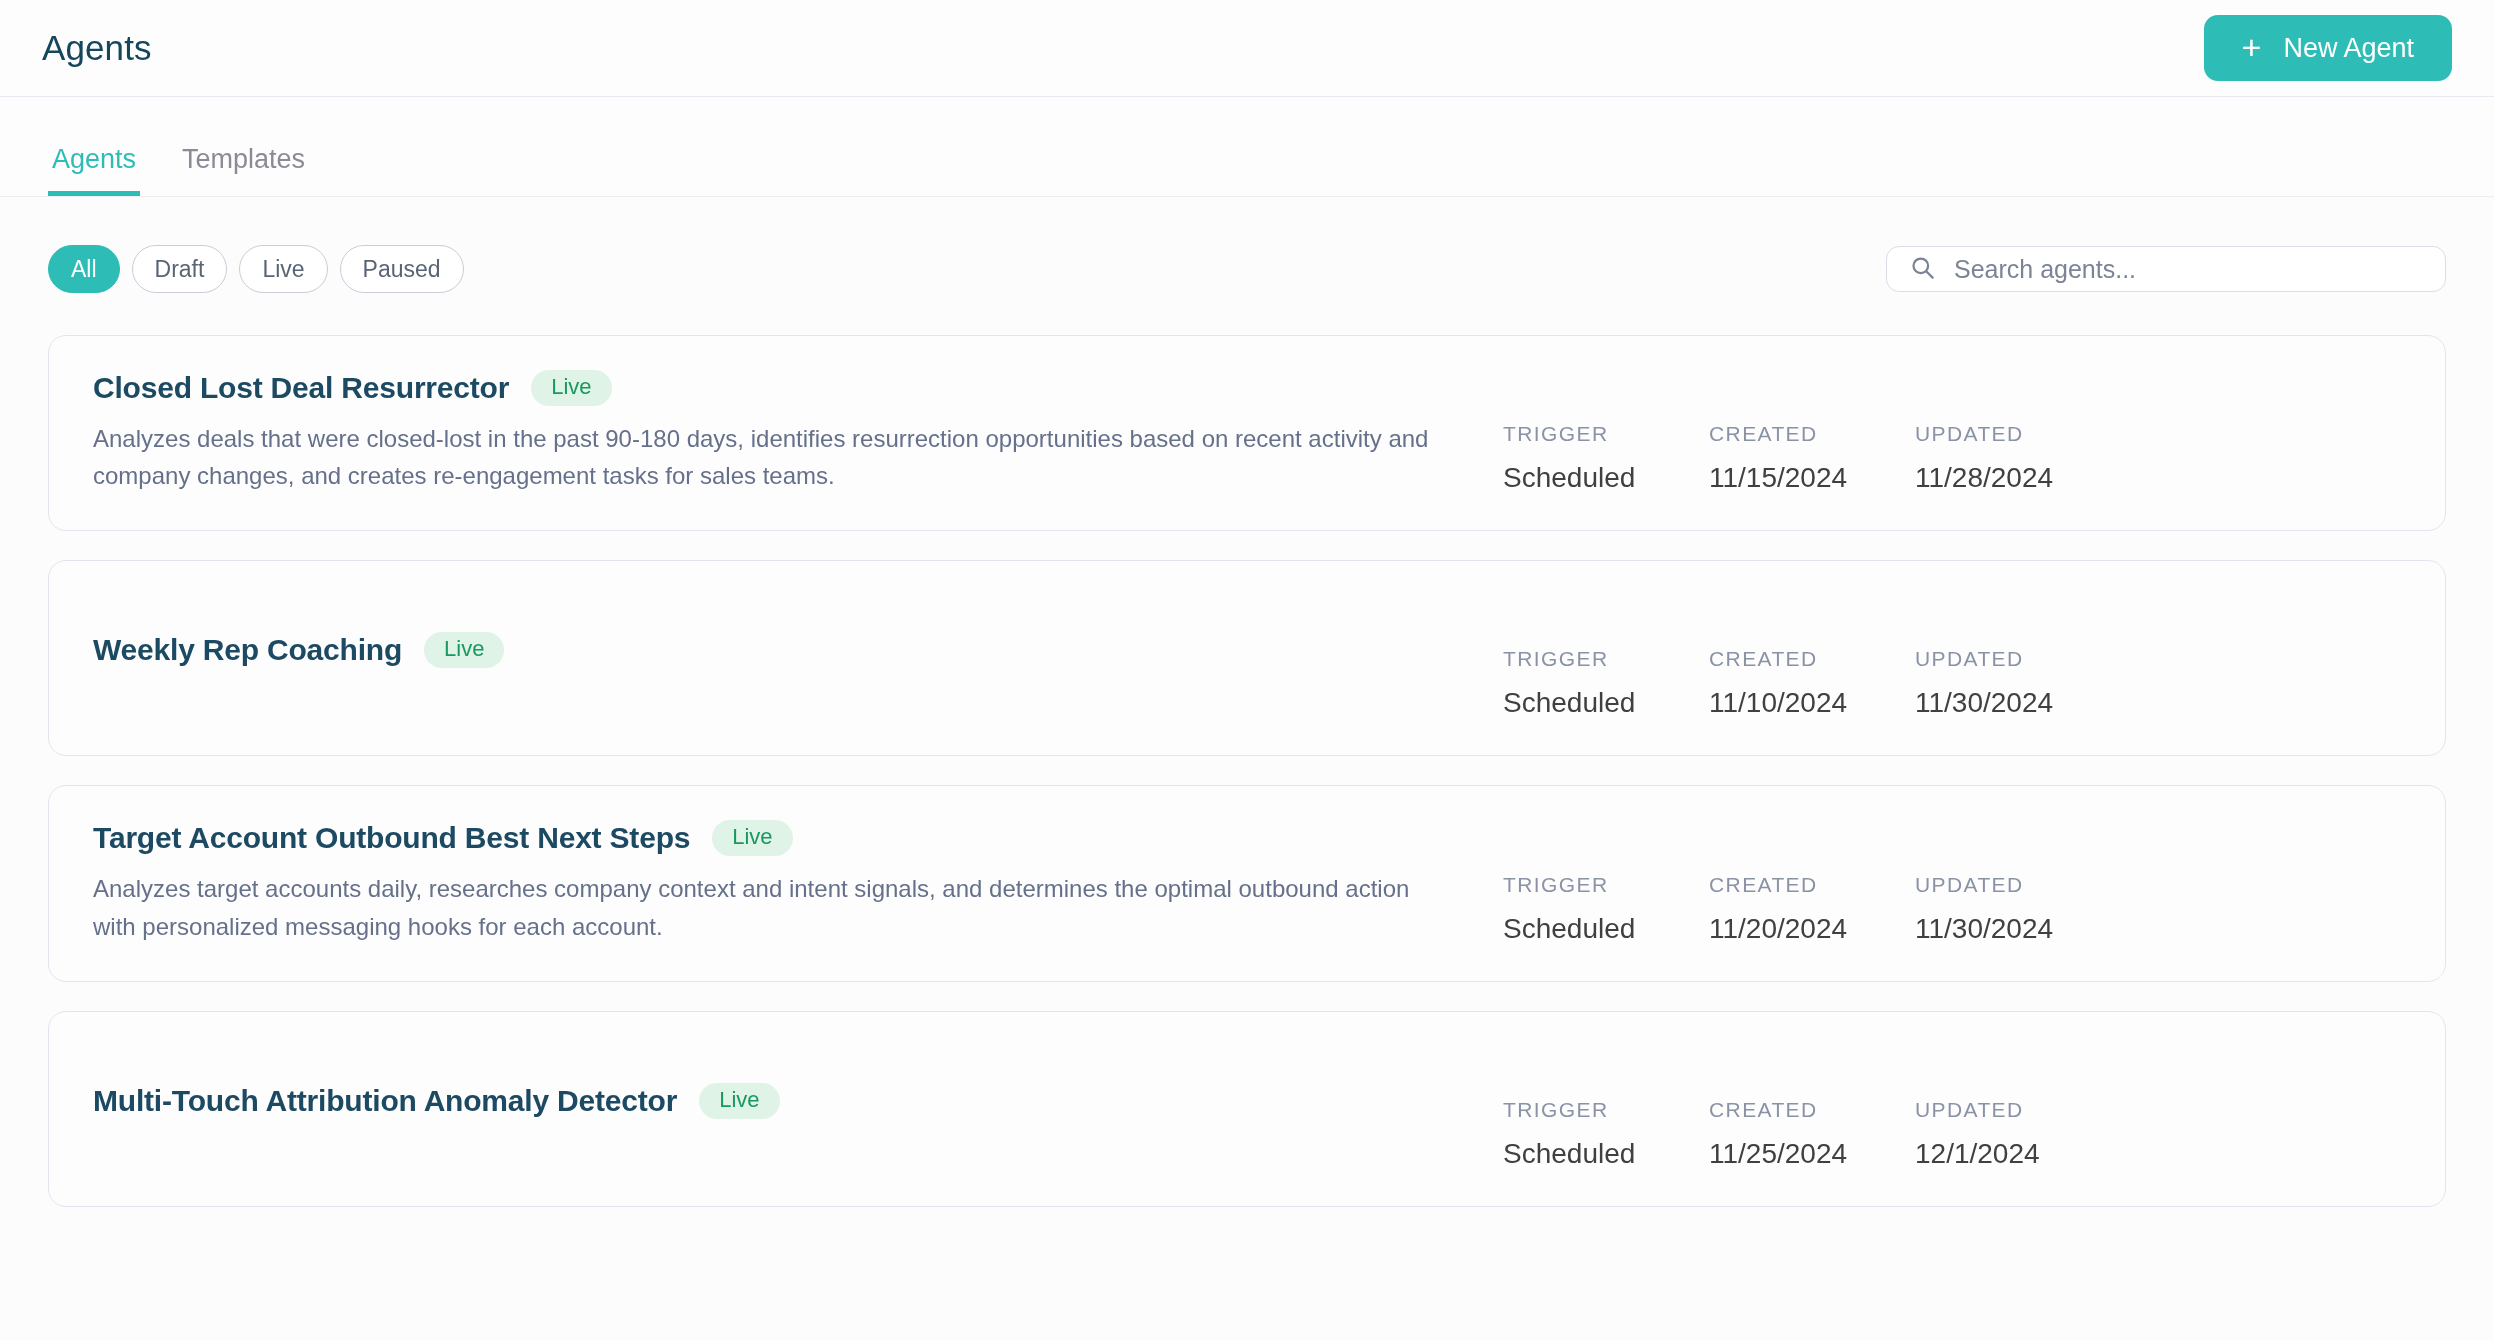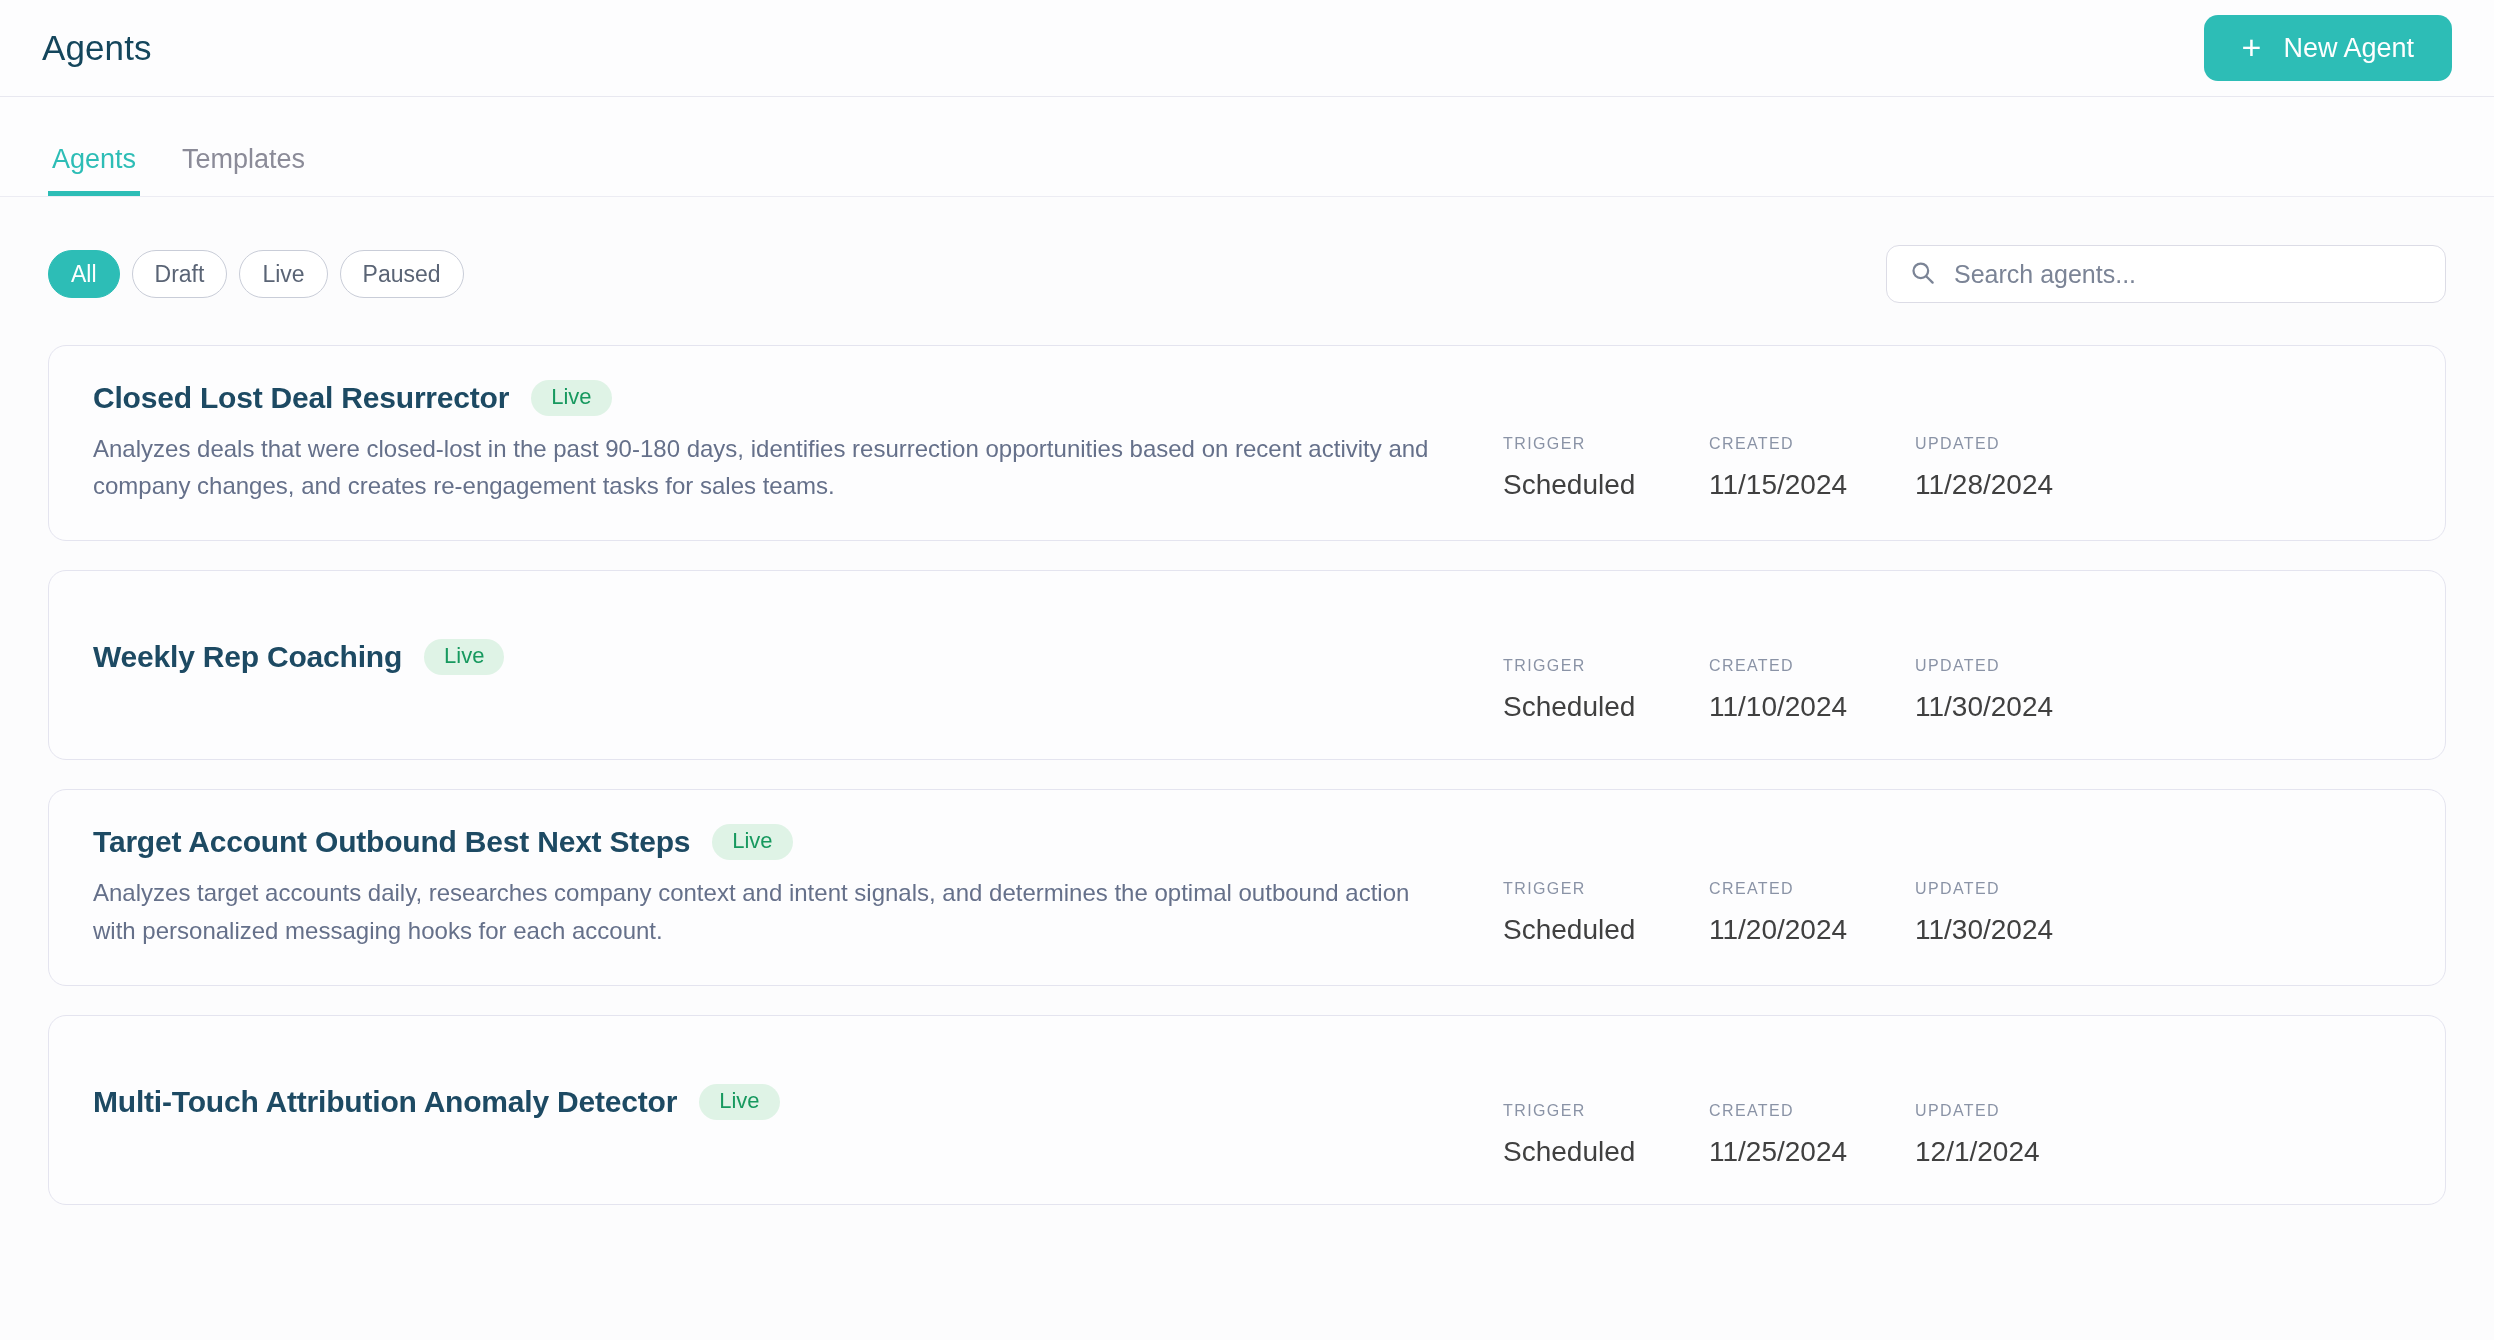--- a/index.html
+++ b/index.html
@@ -97,21 +97,21 @@
     font-family: "Liberation Sans", sans-serif;
   }
   .chip.active {
     background: #2dbdb6;
     color: #ffffff;
     border-color: #2dbdb6;
   }
 
   .search-wrap {
     width: 560px;
-    height: 58px;
+    height: 46px;
     border: 1.6px solid #dcdce6;
     border-radius: 13px;
     background: #ffffff;
     display: flex;
     align-items: center;
     padding: 0 22px;
     gap: 18px;
   }
   .search-wrap svg { flex: none; }
   .search-input {
@@ -173,21 +173,21 @@
   .meta {
     display: flex;
     align-items: flex-start;
     padding-top: 52px;
     flex: 1;
   }
   .meta-col { flex: none; }
   .meta-col.trigger { width: 206px; }
   .meta-col.created { width: 206px; }
   .meta-label {
-    font-size: 16px;
+    font-size: 21px;
     letter-spacing: 1.4px;
     color: #8a93a6;
     margin-bottom: 16px;
   }
   .meta-value {
     font-size: 28px;
     color: #404040;
   }
 </style>
 </head>

